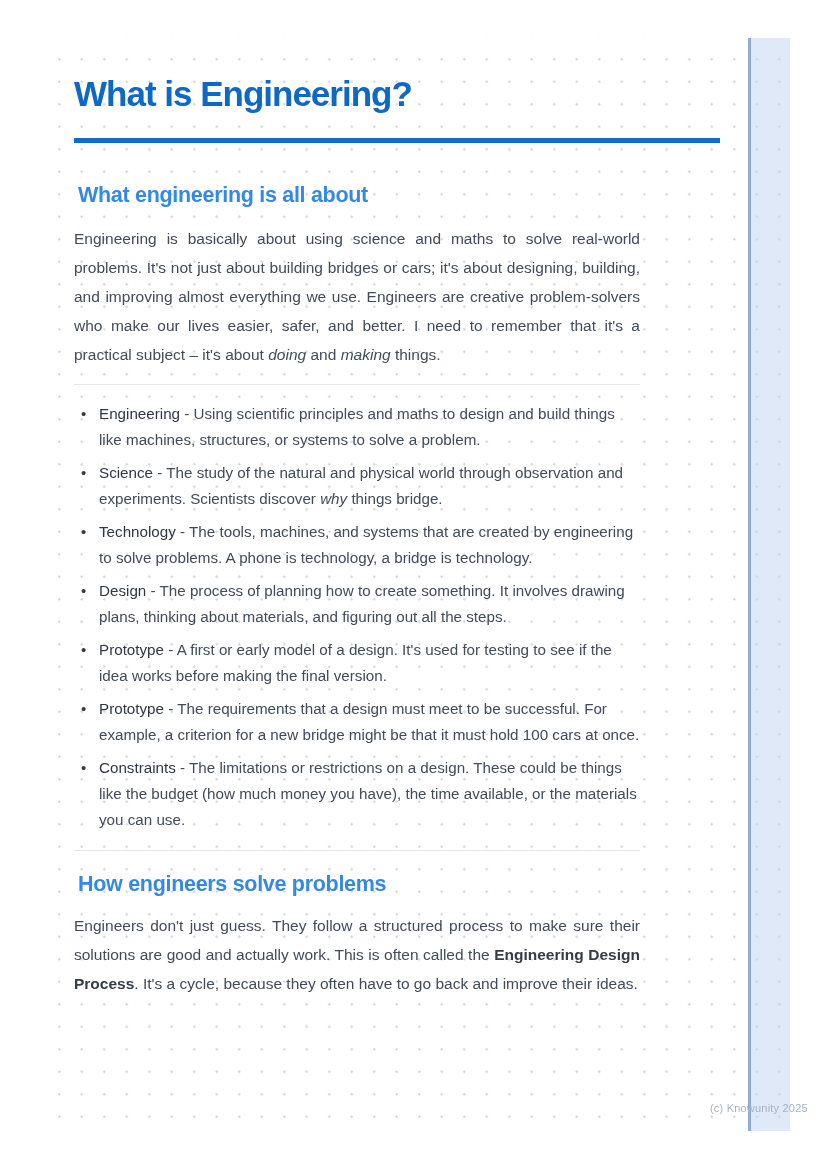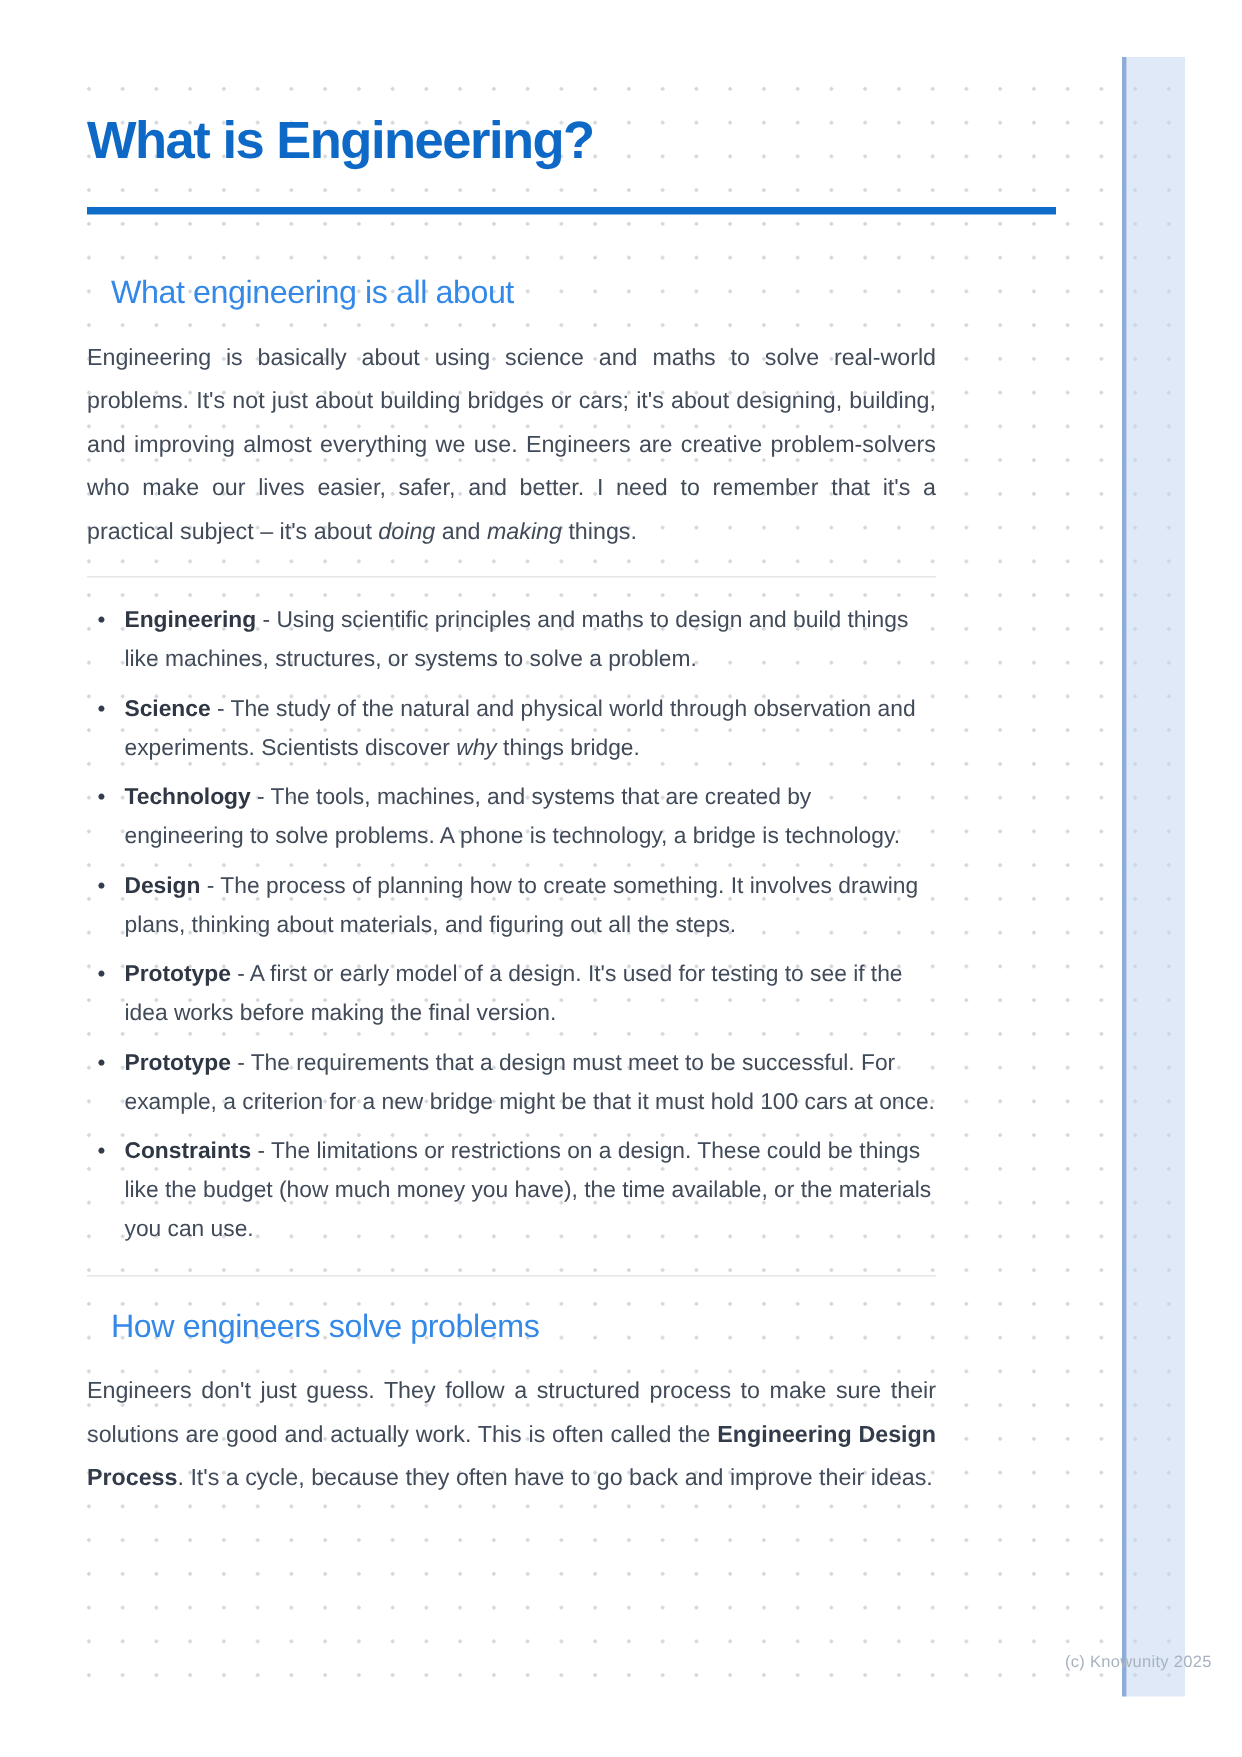--- a/index.html
+++ b/index.html
@@ -38,21 +38,21 @@
     position: absolute;
     top: 0;
     bottom: 0;
     left: 711px;
     width: 39px;
     background: rgba(197, 215, 240, 0.55);
     z-index: 1;
   }
   .content {
     position: absolute;
-    left: 18px;
+    left: 34px;
     top: 0;
     width: 646px;
     z-index: 3;
   }
   .doc-title {
     margin: 36px 0 0 0;
     font-size: 35px;
     line-height: 40px;
     font-weight: bold;
     letter-spacing: -1px;
@@ -61,24 +61,24 @@
   .title-rule {
     border: none;
     height: 4.5px;
     background: #0f6cc9;
     width: 646px;
     margin: 24px 0 0 0;
   }
   .section-heading {
     font-size: 21.5px;
     line-height: 26px;
-    font-weight: normal;
+    font-weight: bold;
     letter-spacing: -0.3px;
     color: #3489e8;
-    margin: 16px;
+    margin: 4px;
   }
   #section-0 .section-heading { margin-top: 39px; }
   #section-1 .section-heading { margin-top: 27px; }
   #section-2 .section-heading { margin-top: 20px; }
   .para {
     width: 566px;
     text-align: justify;
     font-size: 15.5px;
     line-height: 29px;
     color: #414b59;
@@ -107,21 +107,21 @@
     margin-bottom: 7px;
   }
   .bullet-marker {
     position: absolute;
     left: 7px;
     top: 0;
     color: #333c4a;
     font-size: 15px;
   }
   .key-term {
-    font-weight: bold;
+    font-weight: normal;
     color: #2f3744;
   }
   .rich-i { font-style: italic; margin-top: 40px; }
   .rich-b { font-weight: bold; color: #333c4a; }
   .watermark {
     position: absolute;
     left: 670px;
     top: 1064px;
     font-size: 11px;
     letter-spacing: 0.2px;

